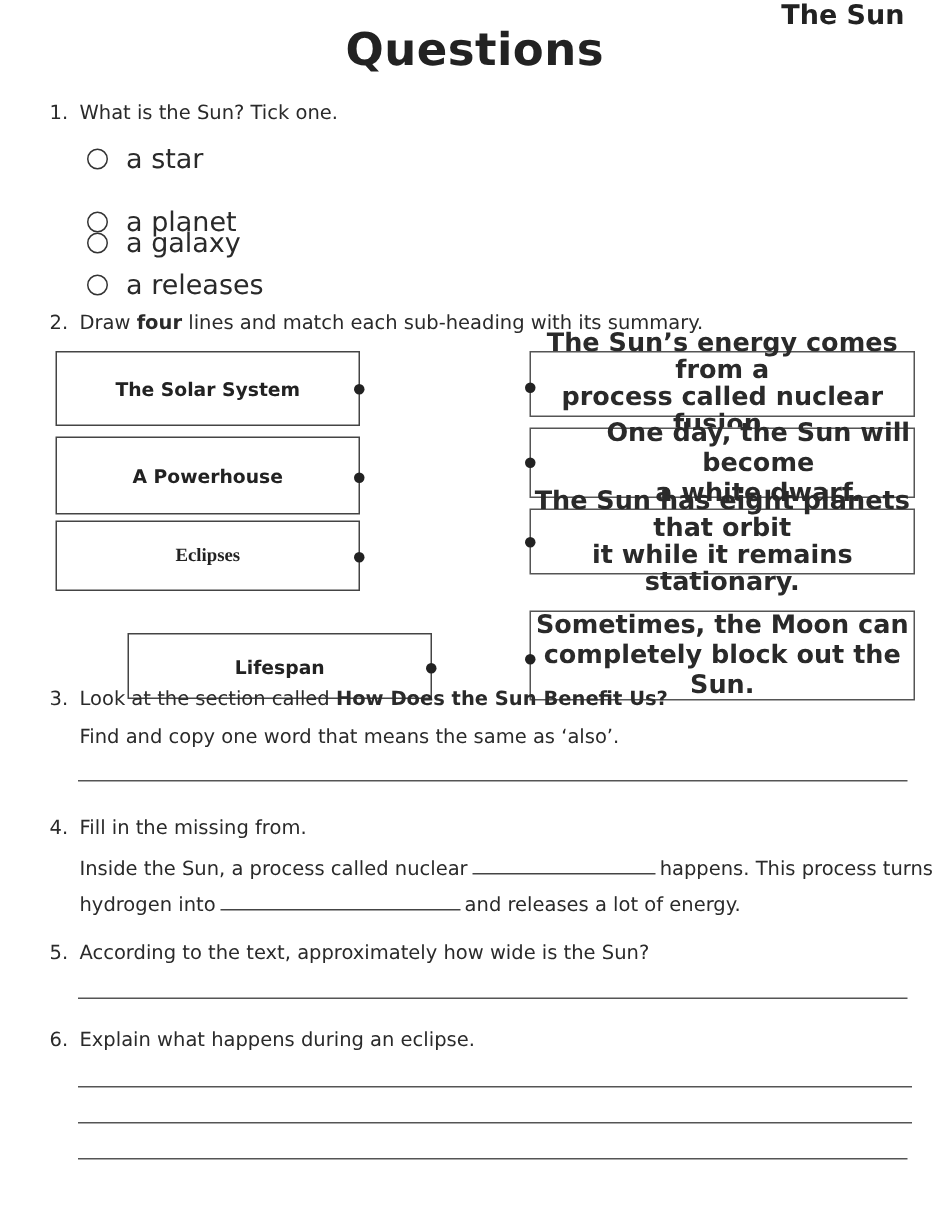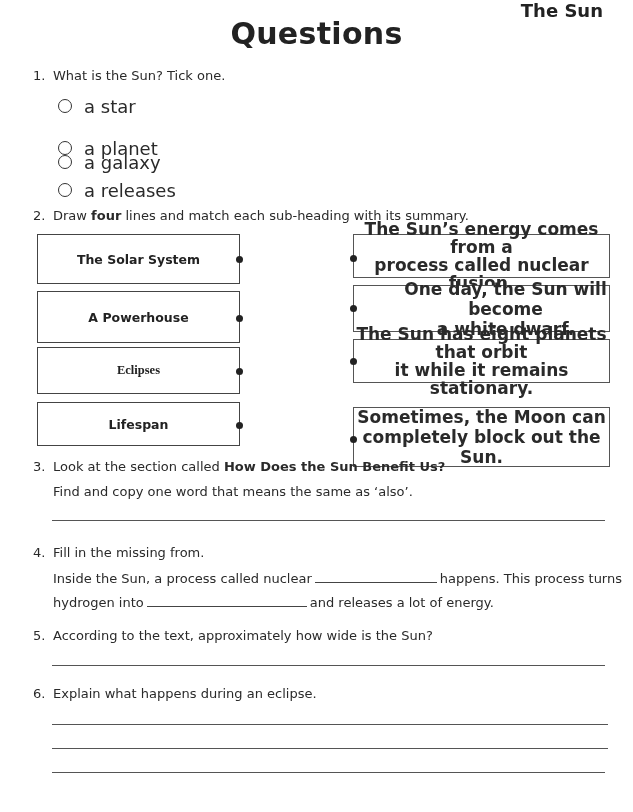--- a/index.html
+++ b/index.html
@@ -65,21 +65,21 @@
     <span class="dot ldot" style="top:21px;"></span>
   </div>
   <div class="lbox" style="top:291px;height:52px;">
     <span>A Powerhouse</span>
     <span class="dot ldot" style="top:23px;"></span>
   </div>
   <div class="lbox" style="top:347px;height:47px;font-family:Liberation Serif, serif;">
     <span>Eclipses</span>
     <span class="dot ldot" style="top:20px;"></span>
   </div>
-  <div class="lbox" style="top:402px;height:44px;">
+  <div class="lbox" style="top:422px;height:44px;margin-left:48px;">
     <span>Lifespan</span>
     <span class="dot ldot" style="top:19px;"></span>
   </div>
 
   <div class="rbox" style="top:234px;height:44px;">
     <span class="dot rdot" style="top:20px;"></span>
     <div>
       <div>The Sun’s energy comes from a</div>
       <div>process called nuclear fusion.</div>
     </div>

